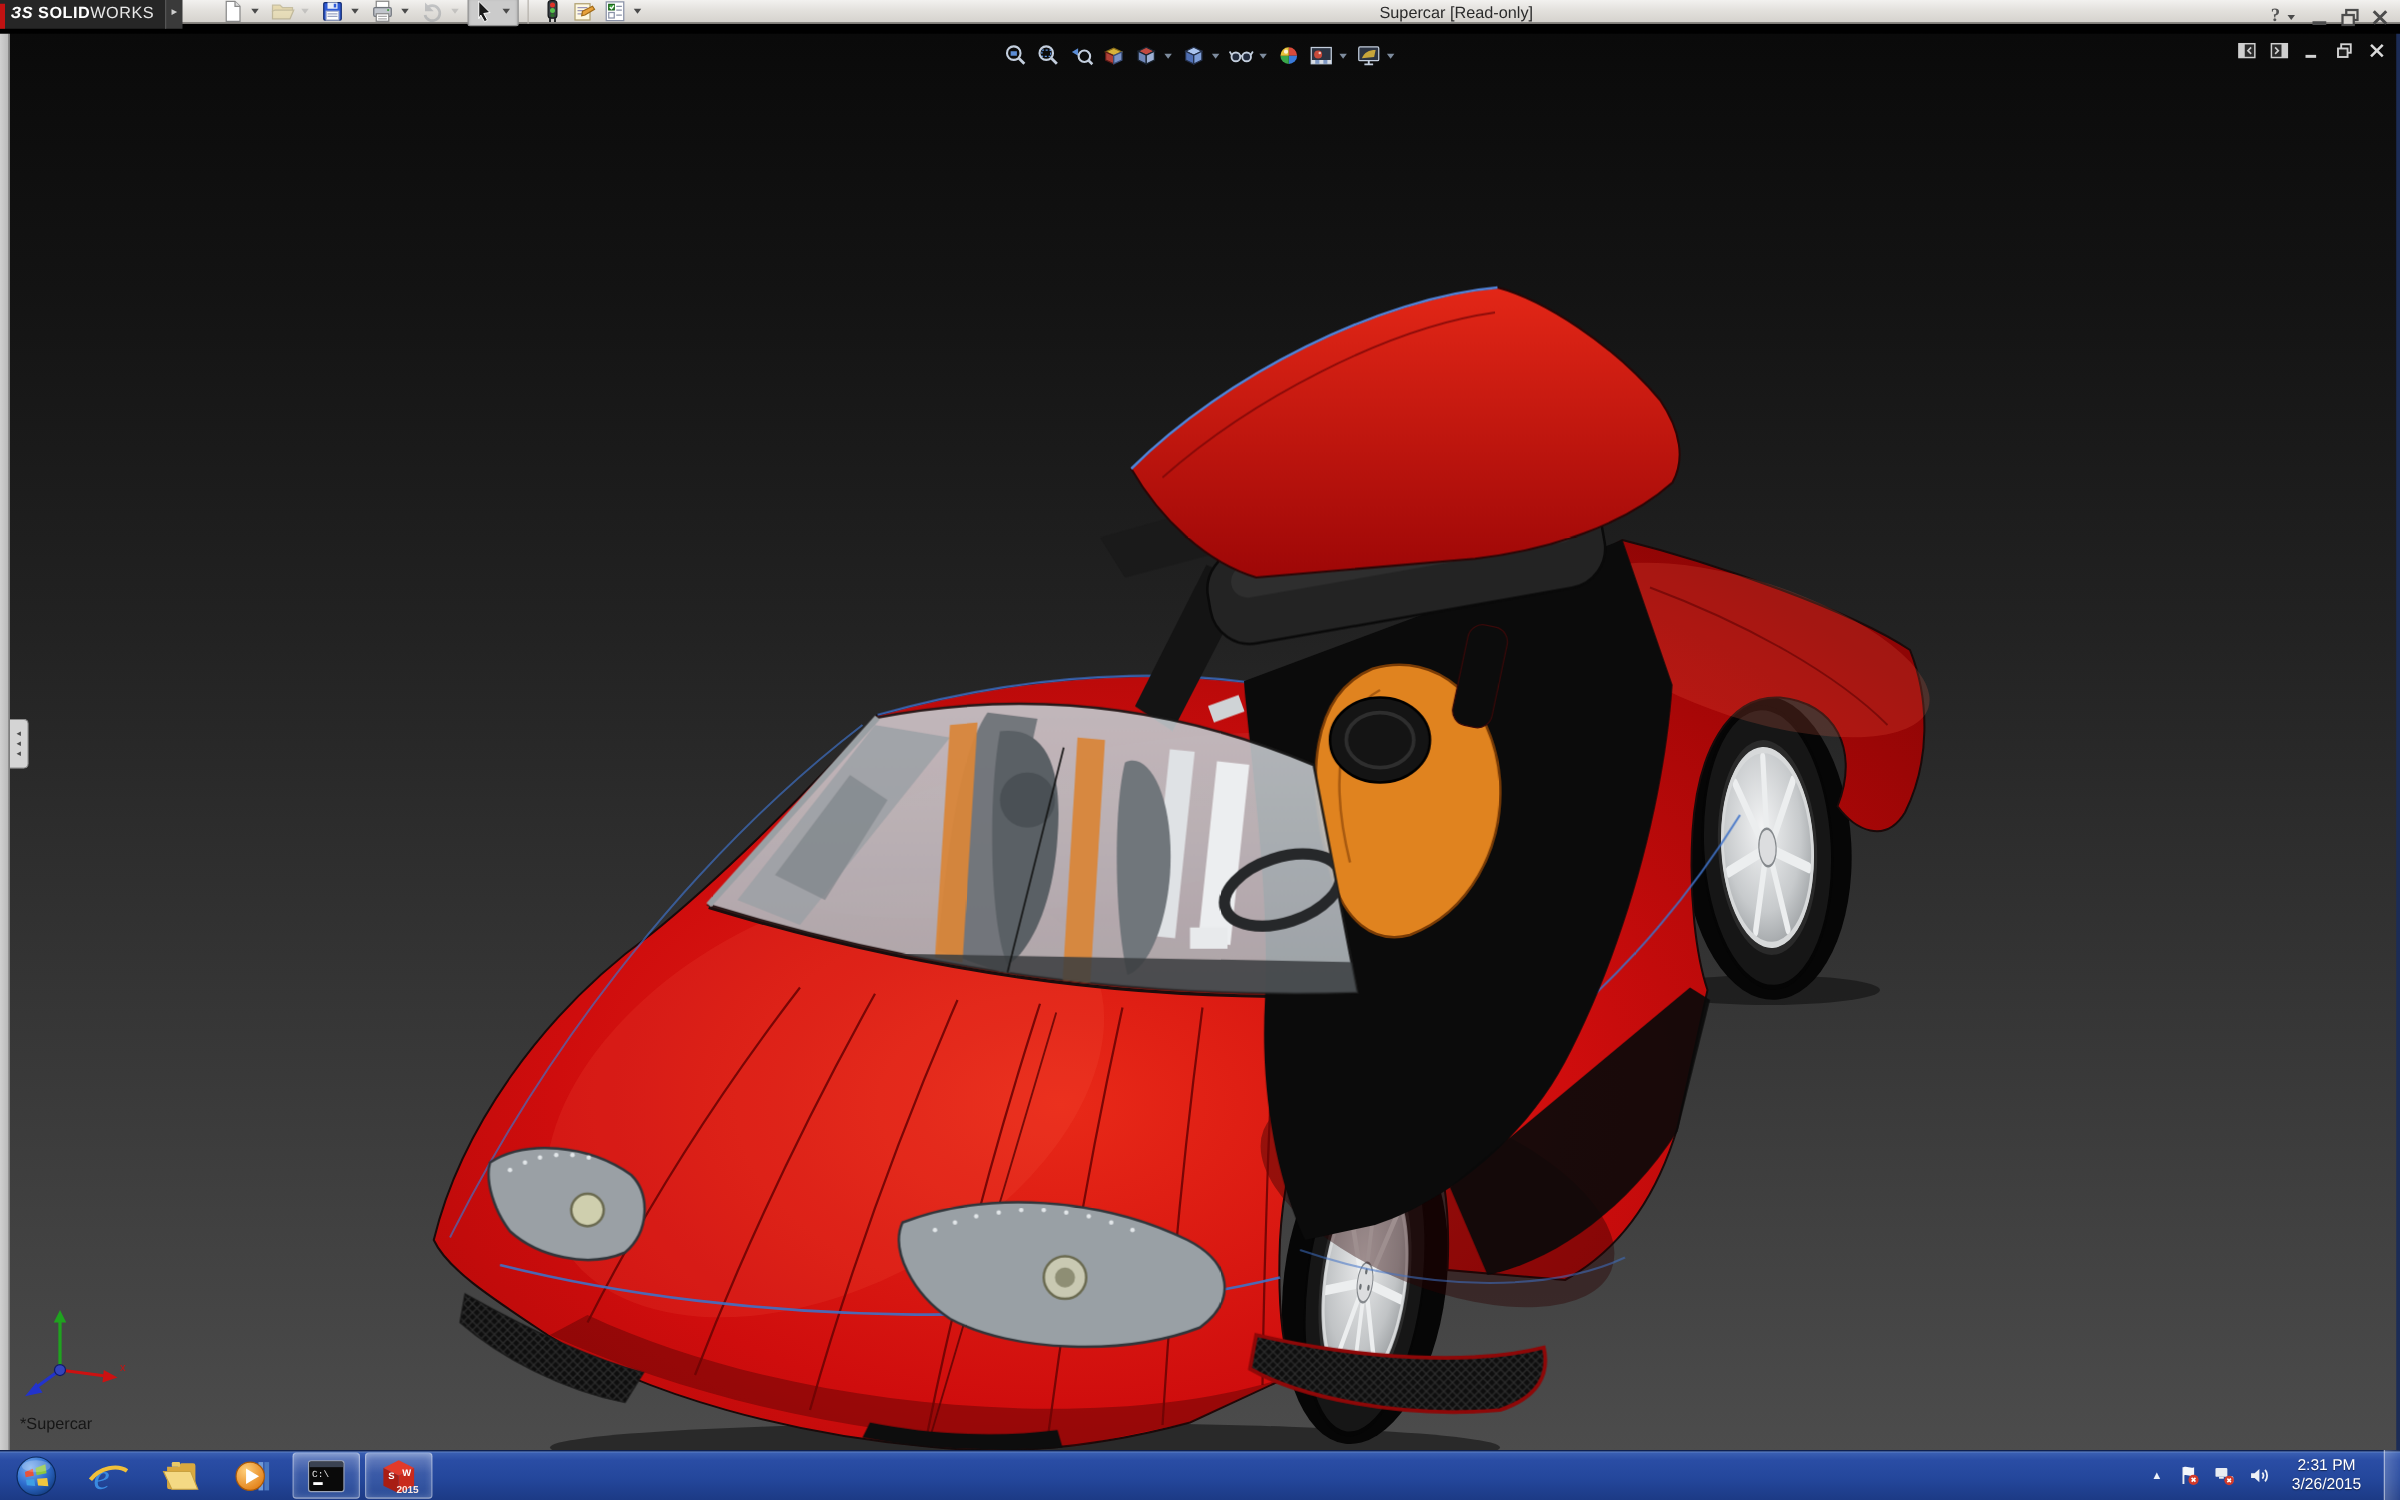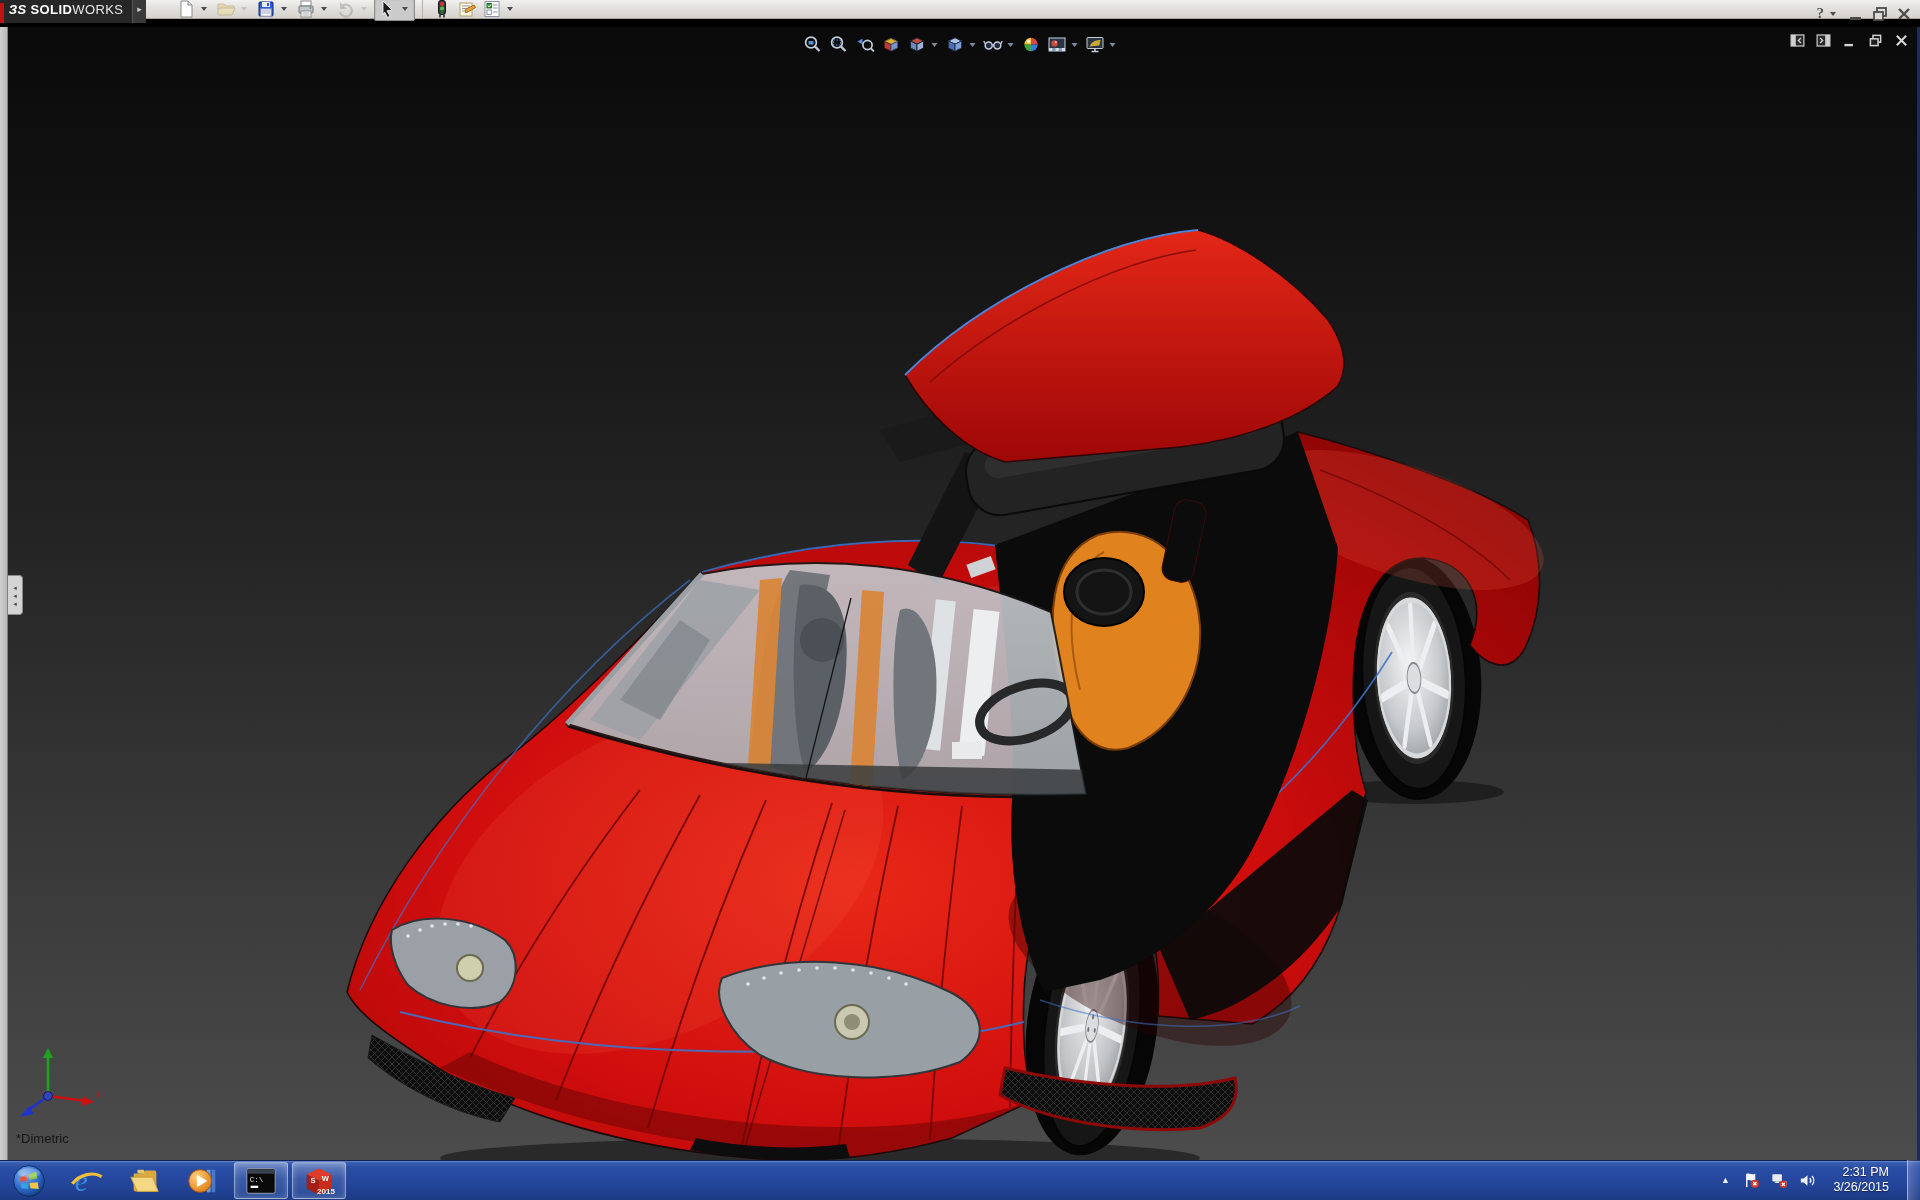--- a/index.html
+++ b/index.html
@@ -70,21 +70,21 @@
     display:flex;align-items:center;}
   .tb-buttons{display:flex;align-items:center;height:100%;}
   .task-item{height:40px;display:flex;align-items:center;justify-content:center;width:58px;flex:0 0 auto;}
   .task-item .ticn{width:34px;height:34px;} .task-item .ticn svg{width:34px;height:34px;display:block;}
   .task-item.active{background:linear-gradient(180deg,rgba(255,255,255,.30),rgba(255,255,255,.10) 45%,rgba(90,130,200,.25));
     border:1px solid rgba(255,255,255,.45);border-radius:3px;height:37px;margin:0 2px;width:54px;
     box-shadow:inset 0 0 6px rgba(255,255,255,.25);}
   .tray{position:absolute;right:0;bottom:0;height:40px;display:flex;align-items:center;gap:10px;padding-right:0;}
   .tray-arrow{color:#eef2f8;font-size:9px;width:14px;text-align:center;}
   .tray .ticn{width:19px;height:19px;} .tray .ticn svg{width:19px;height:19px;display:block;}
-  .clock{color:#fff;font-size:12.5px;text-align:right;line-height:15px;margin-left:6px;
+  .clock{color:#fff;font-size:12.5px;text-align:center;line-height:15px;margin-left:6px;
     text-shadow:0 1px 1px rgba(0,0,0,.5);}
   .show-desktop{width:13px;height:40px;background:linear-gradient(90deg,rgba(255,255,255,.22),rgba(255,255,255,.06));
     border-left:1px solid rgba(255,255,255,.55);margin-left:8px;}
 </style>
 </head>
 <body>
 
 <div class="titlebar">
   <div class="logo-block">
     <div class="logo-redstrip"></div>
@@ -178,20 +178,21 @@
             <rect x="3" y="2.5" width="14" height="15" fill="#fff" stroke="#8a92a8"></rect>
             <rect x="5" y="4.5" width="4.4" height="4.4" fill="#3aa23a" stroke="#1a611a"></rect>
             <path d="M5.8 6.6l1.4 1.4 2-2.6" stroke="#fff" fill="none"></path>
             <path d="M11 6h4.5M11 9h4.5M11 13h4.5" stroke="#8a92a8"></path>
             <rect x="5" y="11" width="4.4" height="4.4" fill="#fff" stroke="#8a92a8"></rect>
           </svg>
         </span>
         <span class="dd"></span>
       </div>
     </div>
+  <div class="title-text">Supercar [Read-only]</div>
   <div class="title-controls">
     <span class="help-glyph">?</span>
     <span class="dd"></span>
     <span class="wicn">
         <svg viewBox="0 0 20 20">
           <rect x="4" y="13" width="11" height="3" fill="#4c4c4c"></rect>
         </svg>
       </span>
     <span class="wicn">
         <svg viewBox="0 0 20 20" fill="none" stroke="#4c4c4c" stroke-width="1.8">
@@ -546,21 +547,21 @@
   <svg class="triad" viewBox="0 0 100 80">
     <path d="M36 56 L36 14" stroke="#1fa31f" stroke-width="2.6"></path>
     <path d="M36 8 L31 18 L41 18 Z" fill="#1fa31f"></path>
     <path d="M36 56 L74 61" stroke="#cc1111" stroke-width="2.6"></path>
     <path d="M82 62 L71 56 L70 66 Z" fill="#cc1111"></path>
     <text x="84" y="57" font-size="9" fill="#cc1111">x</text>
     <path d="M36 56 L14 72" stroke="#2233cc" stroke-width="2.6"></path>
     <path d="M8 77 L17 66 L22 74 Z" fill="#2233cc"></path>
     <circle cx="36" cy="56" r="4.4" fill="#3344bb" stroke="#111a66"></circle>
   </svg>
-  <div class="view-label">*Dimetric</div>
+  <div class="view-label">*Supercar</div>
 
   <div class="right-border"></div>
 </div>
 
 <div class="taskbar">
   <div class="tb-buttons" id="taskbar-buttons">
       <div class="task-item">
         <span class="ticn">
           <svg viewBox="0 0 36 36">
             <defs>

